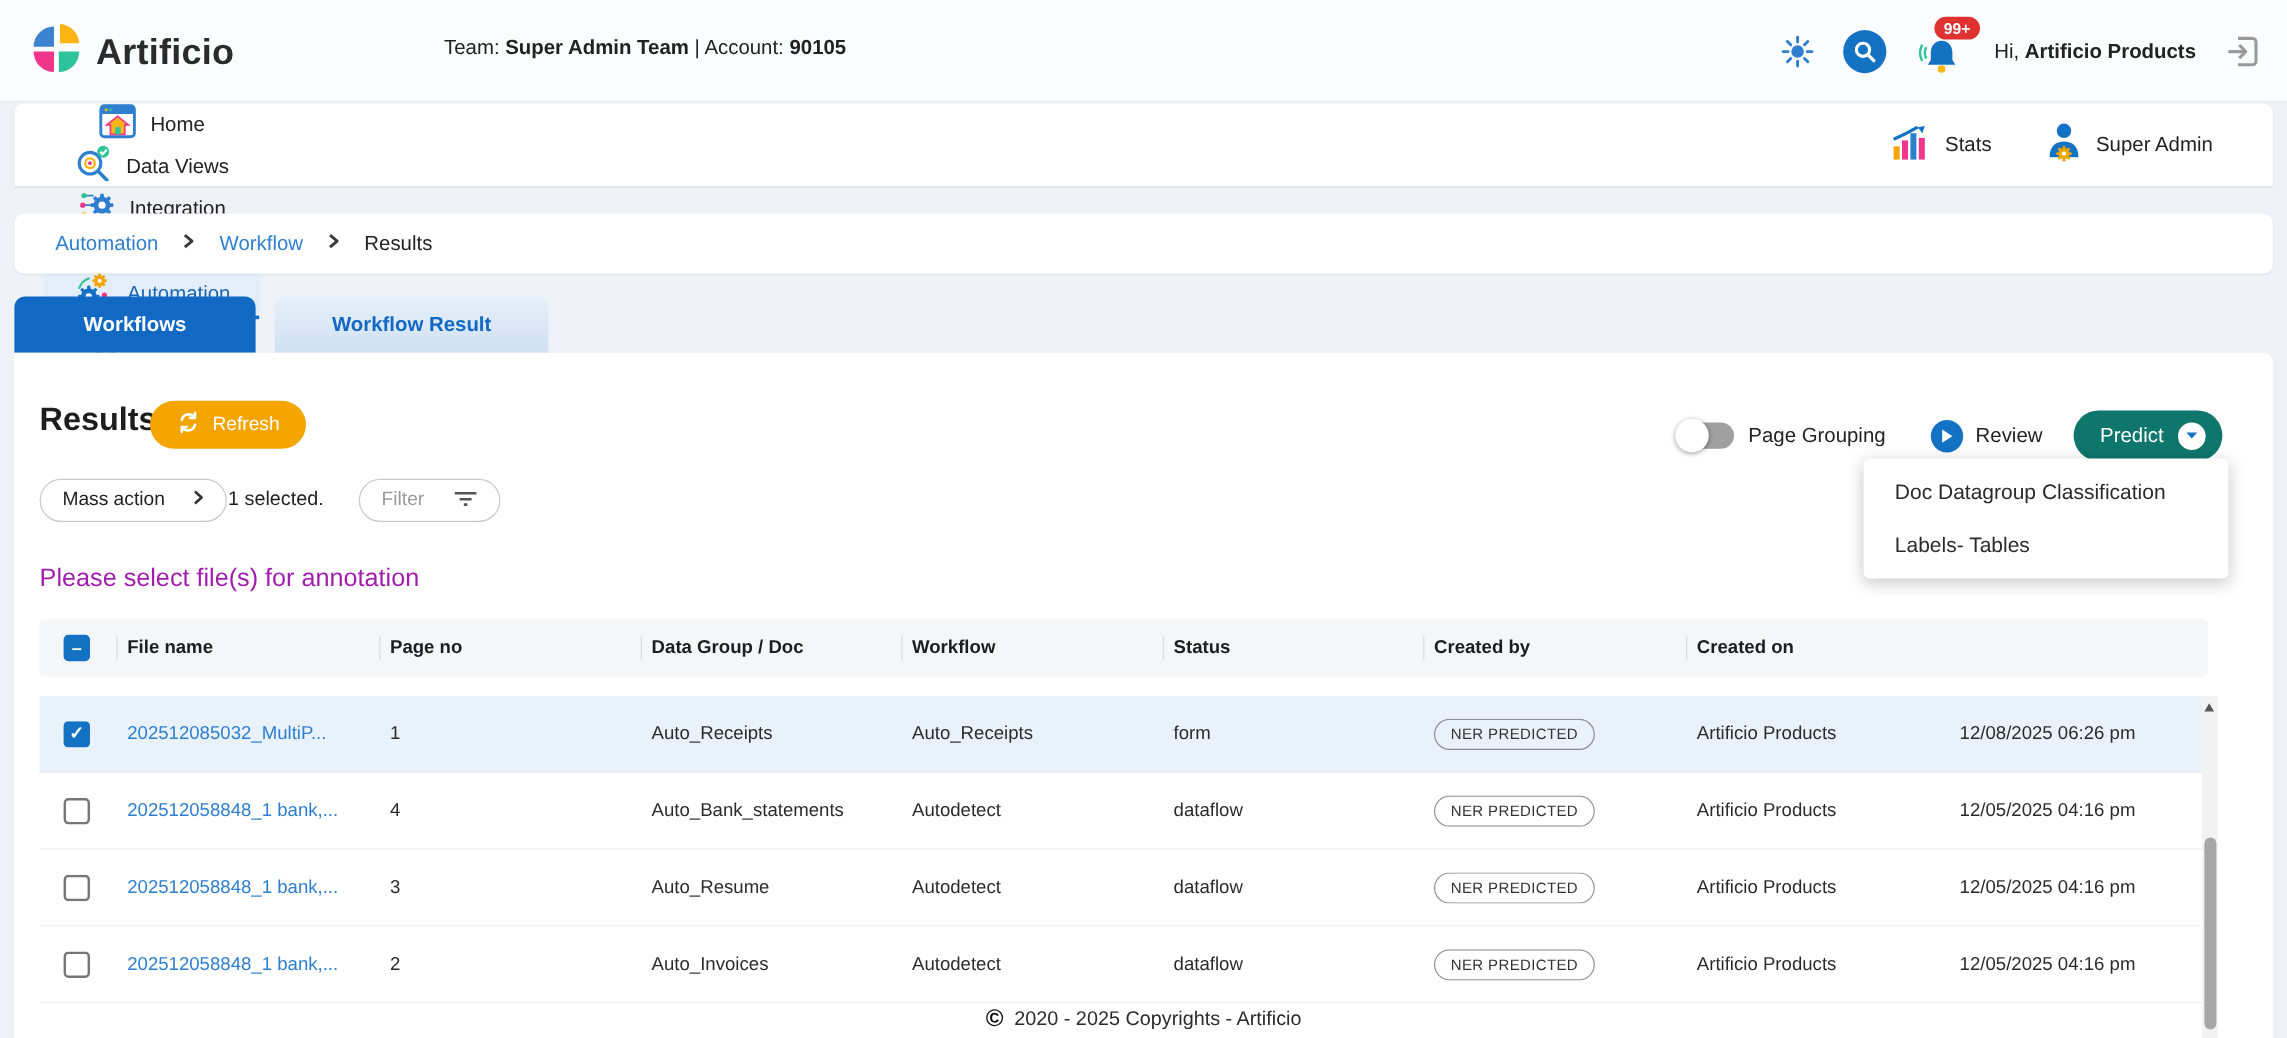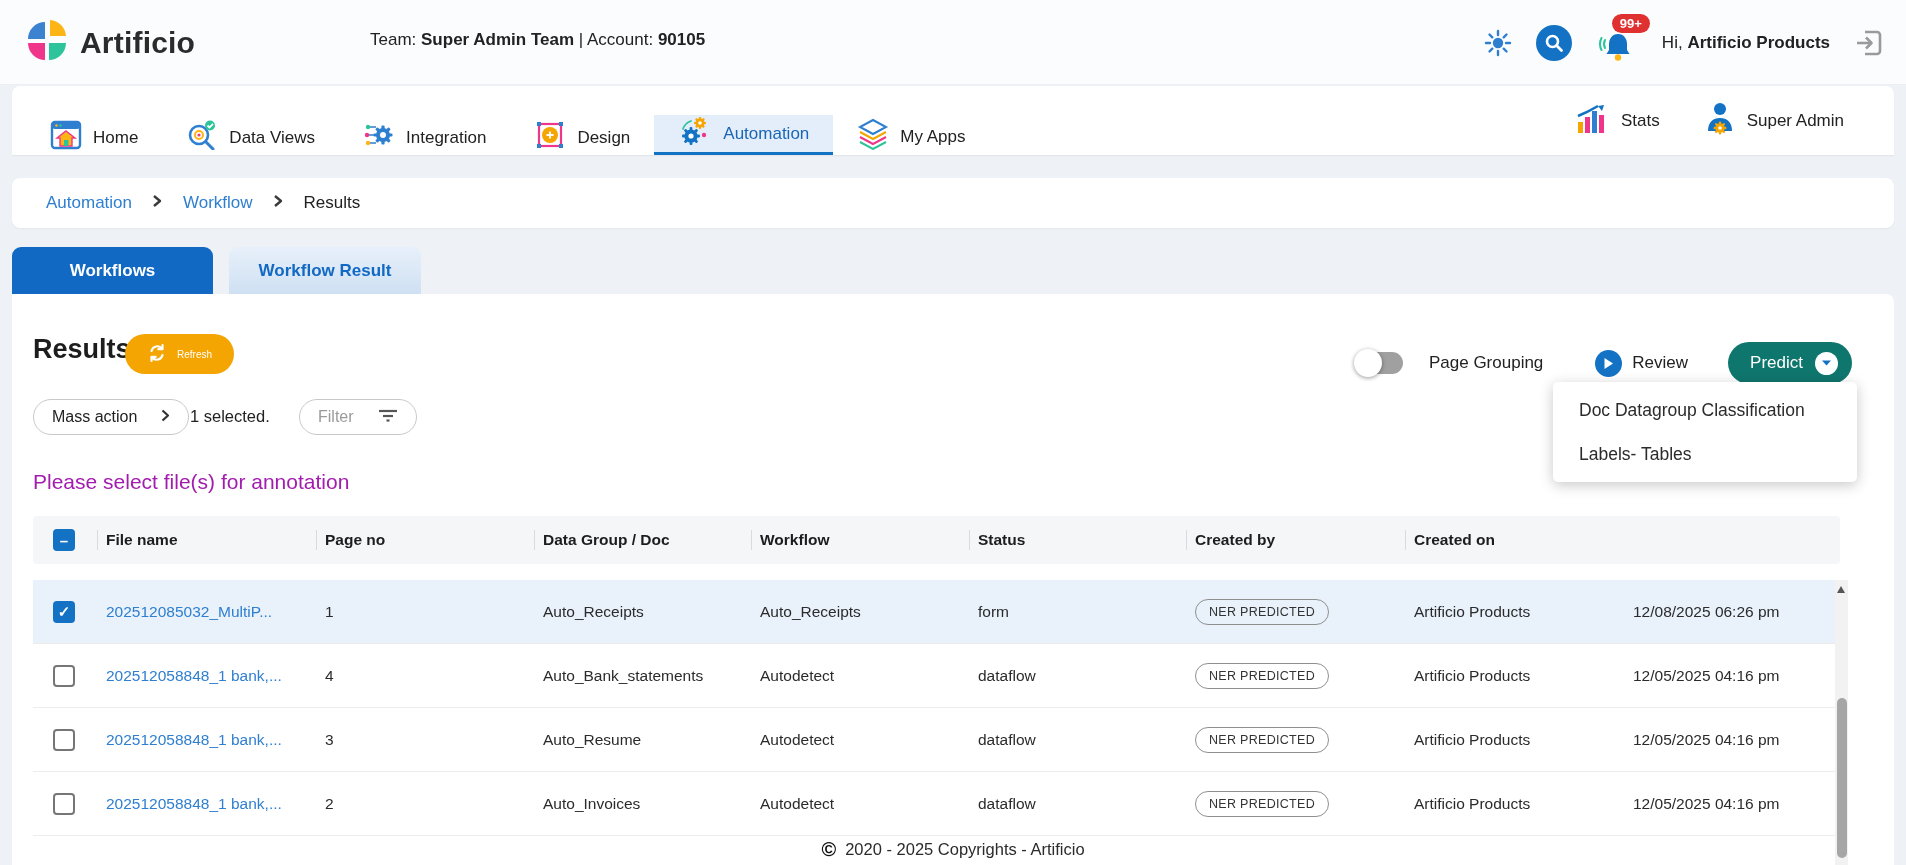--- a/index.html
+++ b/index.html
@@ -14,48 +14,48 @@
   .header-right { position:absolute; right:22px; top:0; height:85px; display:flex; align-items:center; gap:24px; }
   .icon-btn { display:flex; align-items:flex-end; justify-content:center; cursor:pointer; }
   .search-circle { width:36px; height:36px; border-radius:50%; background:#1472c4; display:flex; align-items:center; justify-content:center; }
   .bell-wrap { position:relative; width:42px; height:46px; }
   .badge-99 { position:absolute; top:-6px; left:16px; background:#e03131; color:#fff; font-size:13px; font-weight:700; padding:2px 8px; border-radius:11px; }
   .greeting { font-size:17px; color:#222; white-space:nowrap; }
   .greeting b { font-weight:700; }
 
   
   .nav-bar { position:absolute; top:86px; left:12px; width:1882px; height:69px; background:#fff; border-radius:8px 8px 0 0; box-shadow:0 1px 2px rgba(0,0,0,.06); display:flex; align-items:stretch; }
-  .nav-items { display:flex; align-items:flex-end; padding-left:14px; }
+  .nav-items { display:flex; align-items:center; padding-left:25px;flex-direction:column; }
   .nav-item { display:flex; align-items:center; gap:11px; padding:0 24px; font-size:17px; font-weight:500; color:#222; cursor:pointer; position:relative; }
   .nav-item.active { background:#e4eefb; border-bottom:3px solid #1472c4; color:#1a66b5; }
   .nav-right { margin-left:auto; display:flex; align-items:stretch; padding-right:28px; }
   .nav-right .nav-item { padding:0 22px; }
 
   
   .breadcrumb-card { position:absolute; top:178px; left:12px; width:1882px; height:50px; background:#fff; border-radius:8px; box-shadow:0 1px 2px rgba(0,0,0,.05); display:flex; align-items:center; gap:20px; padding-left:34px; }
   .crumb-link { color:#2e7fd0; font-size:17px; cursor:pointer; }
   .crumb-current { color:#222; font-size:17px; }
 
   
   .tab { position:absolute; height:47px; display:flex; align-items:center; justify-content:center; font-size:17px; font-weight:700; border-radius:9px 9px 0 0; cursor:pointer; }
   .tab-active { left:12px; top:247px; width:201px; background:#1169c4; color:#fff; }
-  .tab-inactive { left:229px; top:247px; width:192px; background:linear-gradient(#e7f0fa,#cfe0f3); color:#1169c4; }
+  .tab-inactive { left:229px; top:247px; width:228px; background:linear-gradient(#e7f0fa,#cfe0f3); color:#1169c4; }
 
   
   .main-card { position:absolute; top:294px; left:12px; width:1882px; height:571px; background:#fff; border-radius:0 8px 0 0; }
 
   .results-title { position:absolute; left:21px; top:40px; font-size:27px; font-weight:700; color:#1d1d1d; }
-  .refresh-btn { position:absolute; left:113px; top:40px; height:40px; padding:12px 22px; background:#f5a502; border:none; border-radius:20px; color:#fff; font-size:10px; display:flex; align-items:center; gap:10px; cursor:pointer; font-family:inherit; }
+  .refresh-btn { position:absolute; left:113px; top:40px; height:40px; padding:12px 22px; background:#f5a502; border:none; border-radius:20px; color:#fff; font-size:16px; display:flex; align-items:center; gap:10px; cursor:pointer; font-family:inherit; }
 
   .pill-btn { height:36px; border:1px solid #c9c9c9; background:#fff; border-radius:18px; display:flex; align-items:center; gap:24px; font-size:16px; color:#222; padding:0 18px; cursor:pointer; font-family:inherit; }
   .mass-action { position:absolute; left:21px; top:105px; }
   .selected-text { position:absolute; left:178px; top:113px; font-size:16.5px; color:#222; }
   .filter-btn { position:absolute; left:287px; top:105px; color:#9a9a9a; }
 
-  .right-controls { position:absolute; right:42px; top:48px; display:flex; align-items:center; gap:26px; }
+  .right-controls { position:absolute; right:42px; top:48px; display:flex; align-items:center; gap:12px; }
   .toggle { width:46px; height:22px; background:#a0a0a0; border-radius:11px; position:relative; cursor:pointer; }
   .toggle .knob { position:absolute; left:-3px; top:-3px; width:28px; height:28px; border-radius:50%; background:#fff; box-shadow:0 1px 4px rgba(0,0,0,.4); }
   .ctrl-label { font-size:17px; color:#222; }
   .review-wrap { display:flex; align-items:center; gap:10px; margin-left:26px; cursor:pointer; }
   .play-circle { width:27px; height:27px; border-radius:50%; background:#1472c4; display:flex; align-items:center; justify-content:center; }
   .predict-btn { margin-left:14px; height:42px; padding:0 14px 0 22px; background:#0f766e; border:none; border-radius:21px; color:#fff; font-size:17px; display:flex; align-items:center; gap:12px; cursor:pointer; font-family:inherit; }
   .chev-circle { width:23px; height:23px; border-radius:50%; background:#fff; display:flex; align-items:center; justify-content:center; }
 
   .predict-menu { position:absolute; left:1541px; top:88px; width:304px; background:#fff; border-radius:5px; box-shadow:0 3px 14px rgba(0,0,0,.22); z-index:50; padding:6px 0; }
   .predict-menu .item { height:44px; display:flex; align-items:center; padding-left:26px; font-size:17.5px; color:#2b2b2b; cursor:pointer; white-space:nowrap; }

